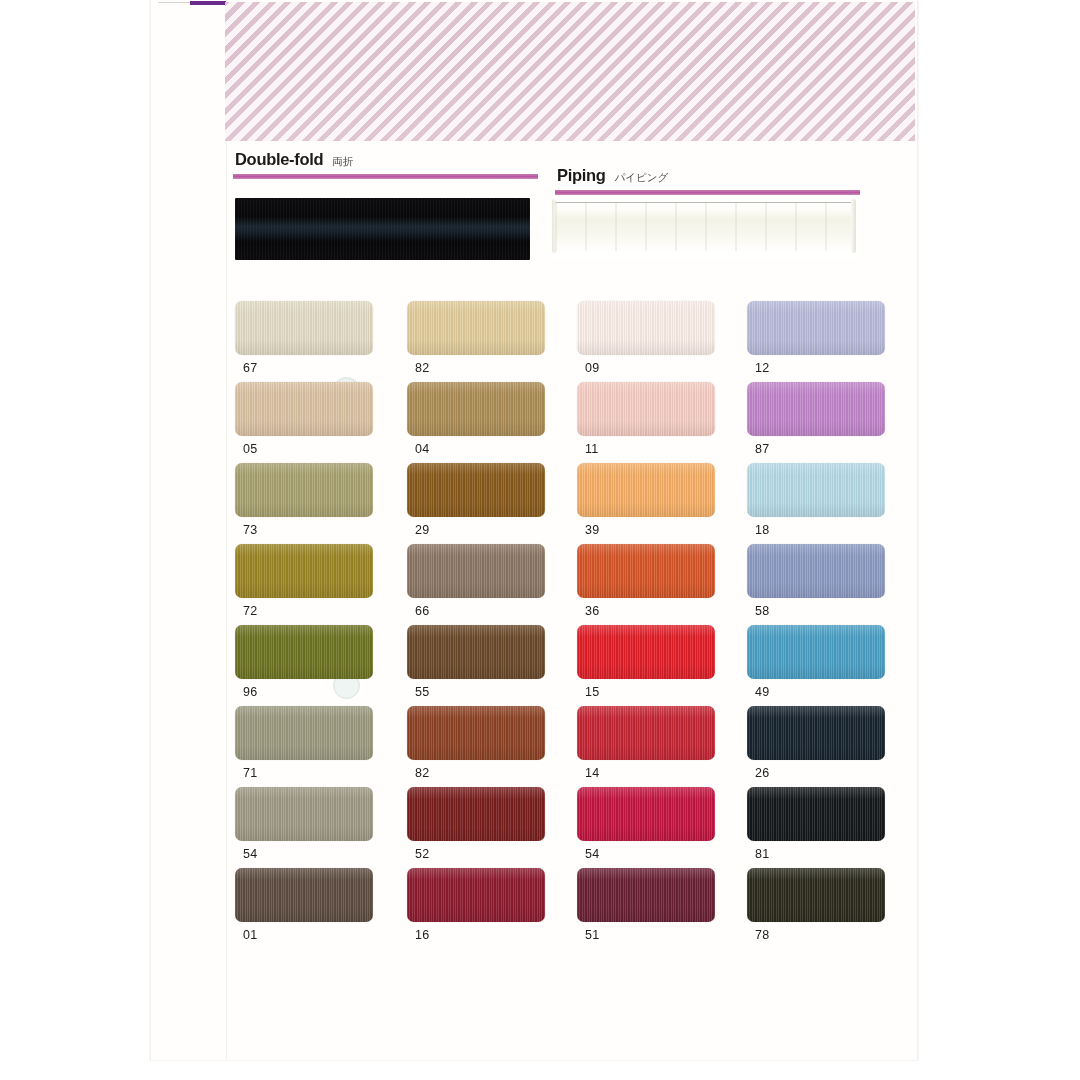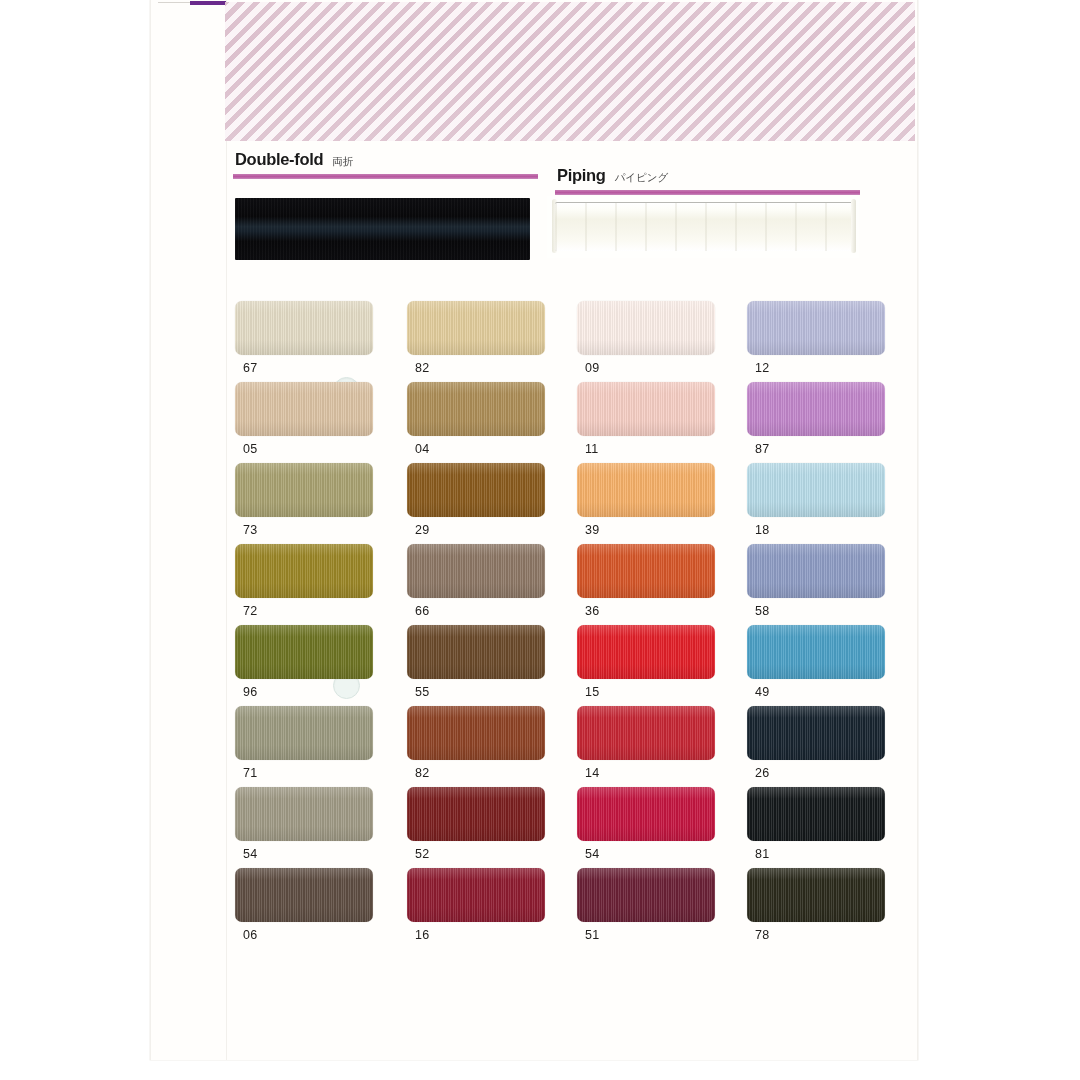--- a/index.html
+++ b/index.html
@@ -455,21 +455,21 @@
               <div class="swatch-label">54</div>
             </div>
             <div class="swatch-cell">
               <div class="swatch-chip" style="background-color: rgb(20, 24, 26);"></div>
               <div class="swatch-label">81</div>
             </div>
           </div>
           <div class="swatch-row">
             <div class="swatch-cell">
               <div class="swatch-chip" style="background-color: rgb(94, 77, 66);"></div>
-              <div class="swatch-label">06</div>
+              <div class="swatch-label">01</div>
             </div>
             <div class="swatch-cell">
               <div class="swatch-chip" style="background-color: rgb(142, 27, 48);"></div>
               <div class="swatch-label">16</div>
             </div>
             <div class="swatch-cell">
               <div class="swatch-chip" style="background-color: rgb(107, 33, 54);"></div>
               <div class="swatch-label">51</div>
             </div>
             <div class="swatch-cell">

